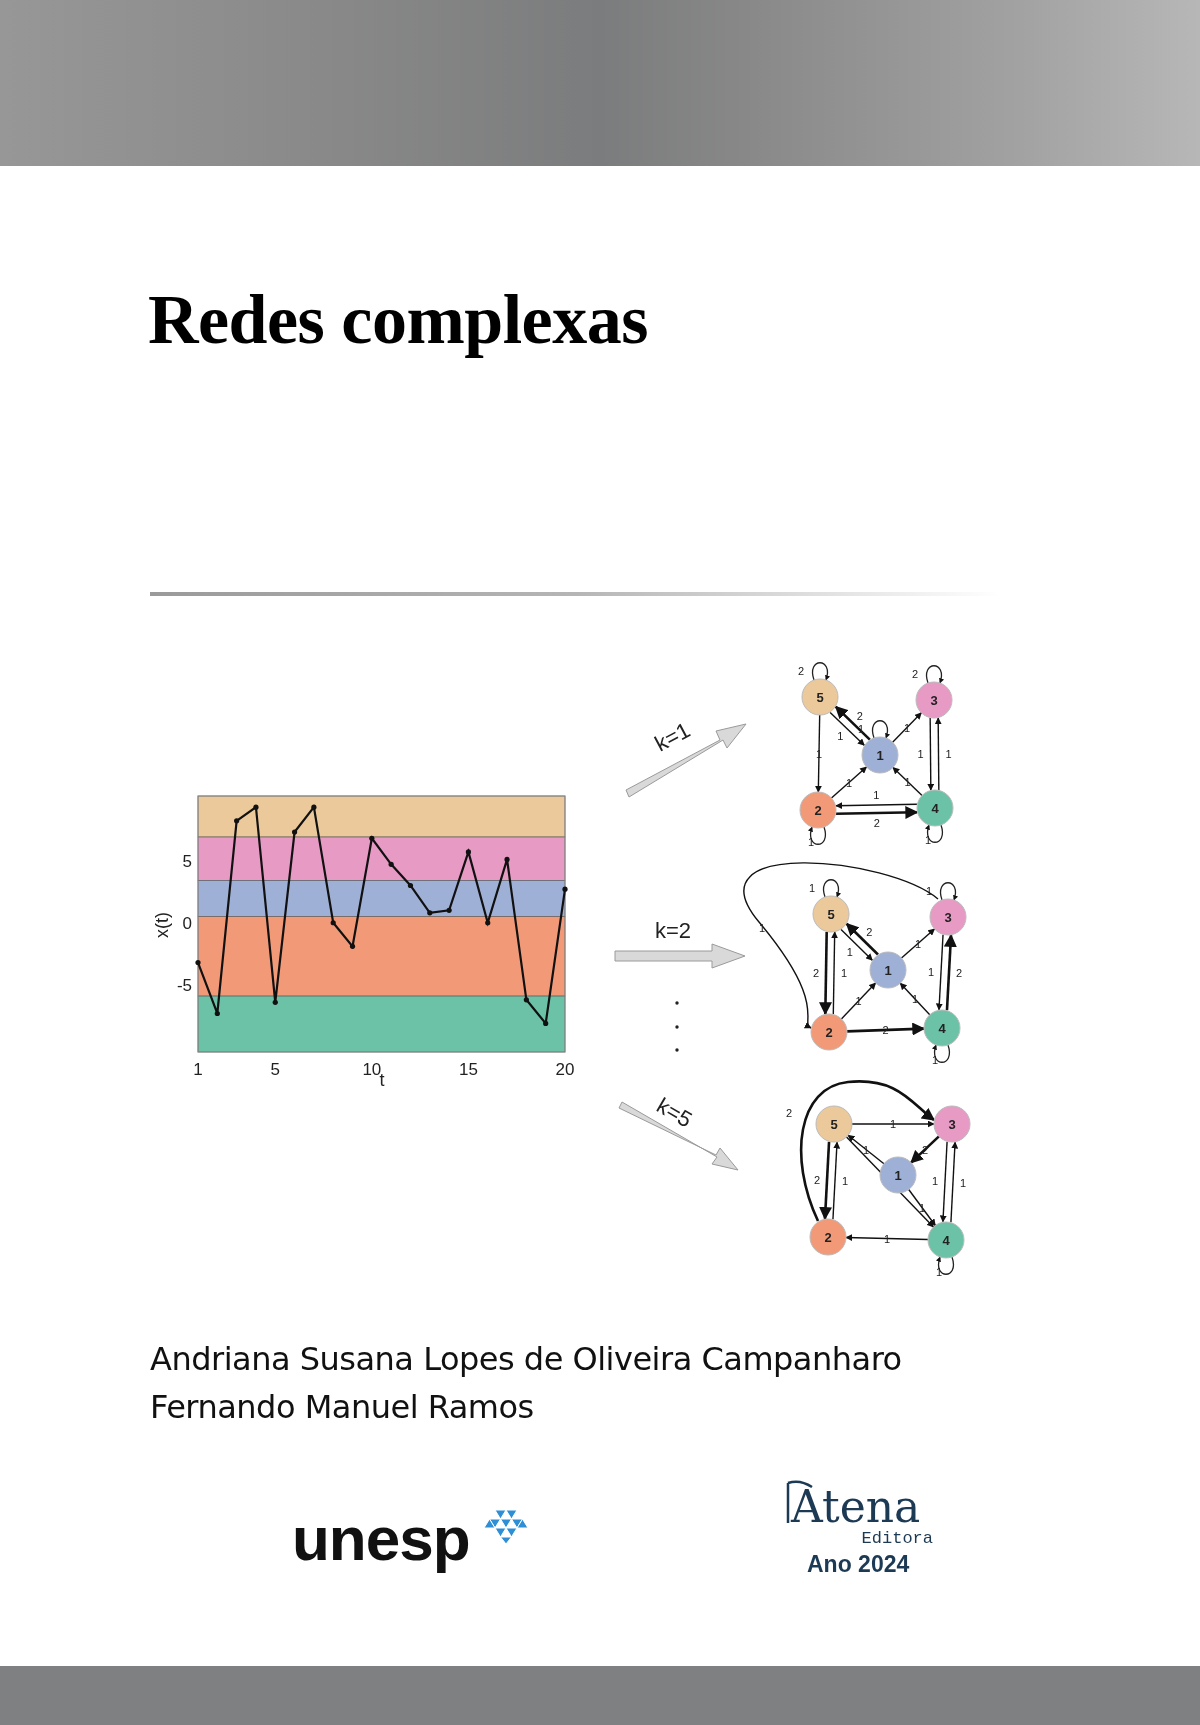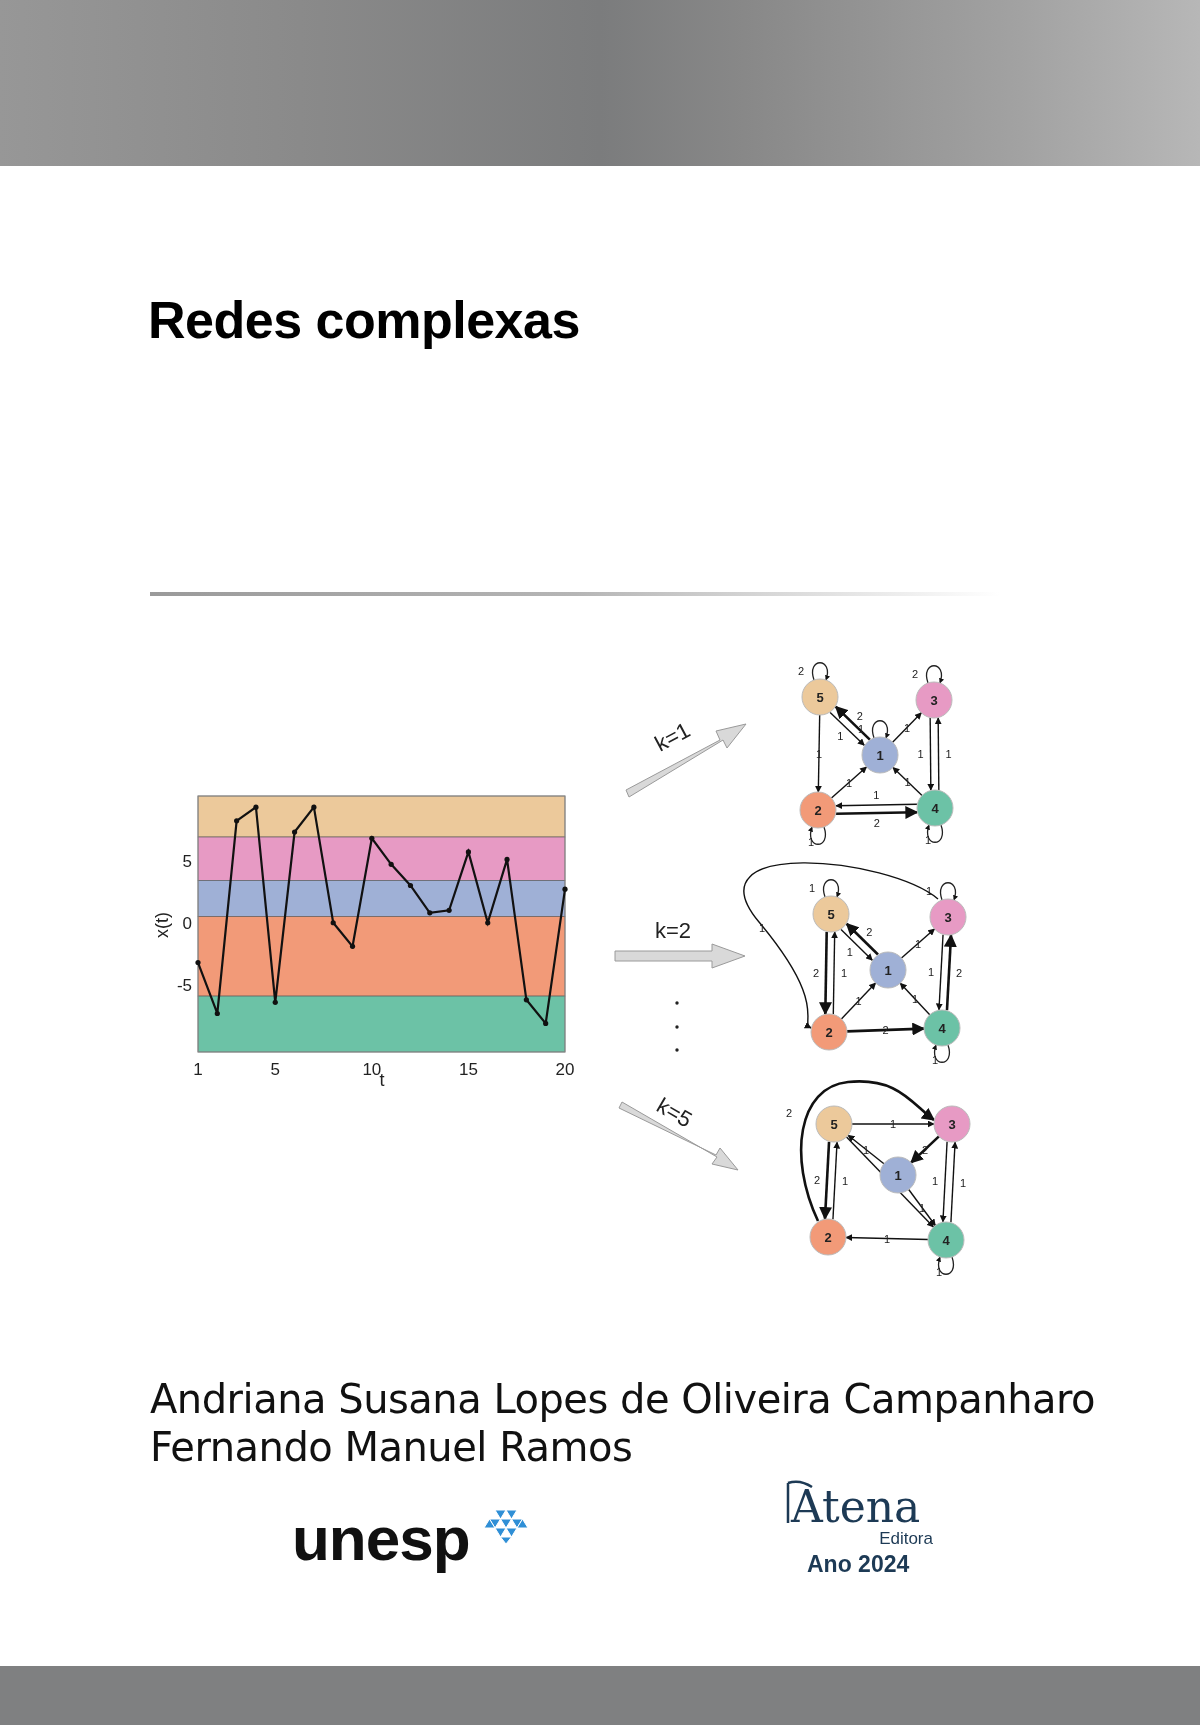--- a/index.html
+++ b/index.html
@@ -1,29 +1,29 @@
 <!DOCTYPE html>
 <html><head>
 <meta charset="utf-8">
 <style>
   html,body{margin:0;padding:0;}
   body{width:1200px;height:1725px;position:relative;background:#ffffff;overflow:hidden;font-family:"DejaVu Sans",sans-serif;}
   .top-band{position:absolute;left:0;top:0;width:1200px;height:166px;background:linear-gradient(90deg,#979797 0%,#8a8a8a 25%,#7b7c7d 50%,#888888 62%,#a2a2a2 85%,#b7b7b7 100%);}
   .bottom-band{position:absolute;left:0;top:1666px;width:1200px;height:59px;background:#7f8081;}
   .title{position:absolute;left:148px;top:272px;width:900px;color:#000;}
-  .title .l1,.title .l2{font-family:Liberation Sans, sans-serif;font-weight:bold;font-size:52px;line-height:96px;letter-spacing:-0.5px;white-space:nowrap;}
+  .title .l1,.title .l2{font-family:Liberation Serif, serif;font-weight:bold;font-size:70px;line-height:96px;letter-spacing:-0.5px;white-space:nowrap;}
   .title .l3{font-family:"DejaVu Sans",sans-serif;font-weight:normal;font-size:58px;line-height:92px;letter-spacing:0px;white-space:nowrap;}
   .divider{position:absolute;left:150px;top:592px;width:850px;height:4px;background:linear-gradient(90deg,#9a9a9a 0%,#b5b5b5 50%,#ffffff 100%);}
   .figure{position:absolute;left:0;top:620px;width:1200px;height:660px;}
-  .authors{position:absolute;left:150px;top:1335px;font-family:"DejaVu Sans",sans-serif;font-size:40px;line-height:48px;color:#111;font-weight:normal;letter-spacing:-0.5px;margin-top:40px;}
+  .authors{position:absolute;left:150px;top:1335px;font-family:"DejaVu Sans",sans-serif;font-size:32px;line-height:48px;color:#111;font-weight:normal;letter-spacing:-0.5px;}
   .unesp{position:absolute;left:292px;top:1500px;margin-top:8px;}
   .unesp-word{font-family:"Liberation Sans",sans-serif;font-weight:bold;font-size:62px;color:#111;letter-spacing:-1px;line-height:62px;}
   .atena{position:absolute;left:785px;top:1485px;width:160px;text-align:left;color:#1d3a55;}
   .atena-name{font-family:"DejaVu Serif",serif;font-size:44px;line-height:44px;padding-left:6px;}
-  .atena-sub{font-family:Liberation Sans, sans-serif;font-size:17px;text-align:right;padding-right:12px;line-height:20px;}
+  .atena-sub{font-family:Liberation Mono, monospace;font-size:17px;text-align:right;padding-right:12px;line-height:20px;}
   .atena-year{font-family:"Liberation Sans",sans-serif;font-weight:bold;font-size:23px;padding-left:22px;line-height:30px;}
 </style>
 </head>
 <body>
 
 <div class="top-band"></div>
 
 <div class="title">
   <div class="l1">Redes complexas</div>
 </div>

